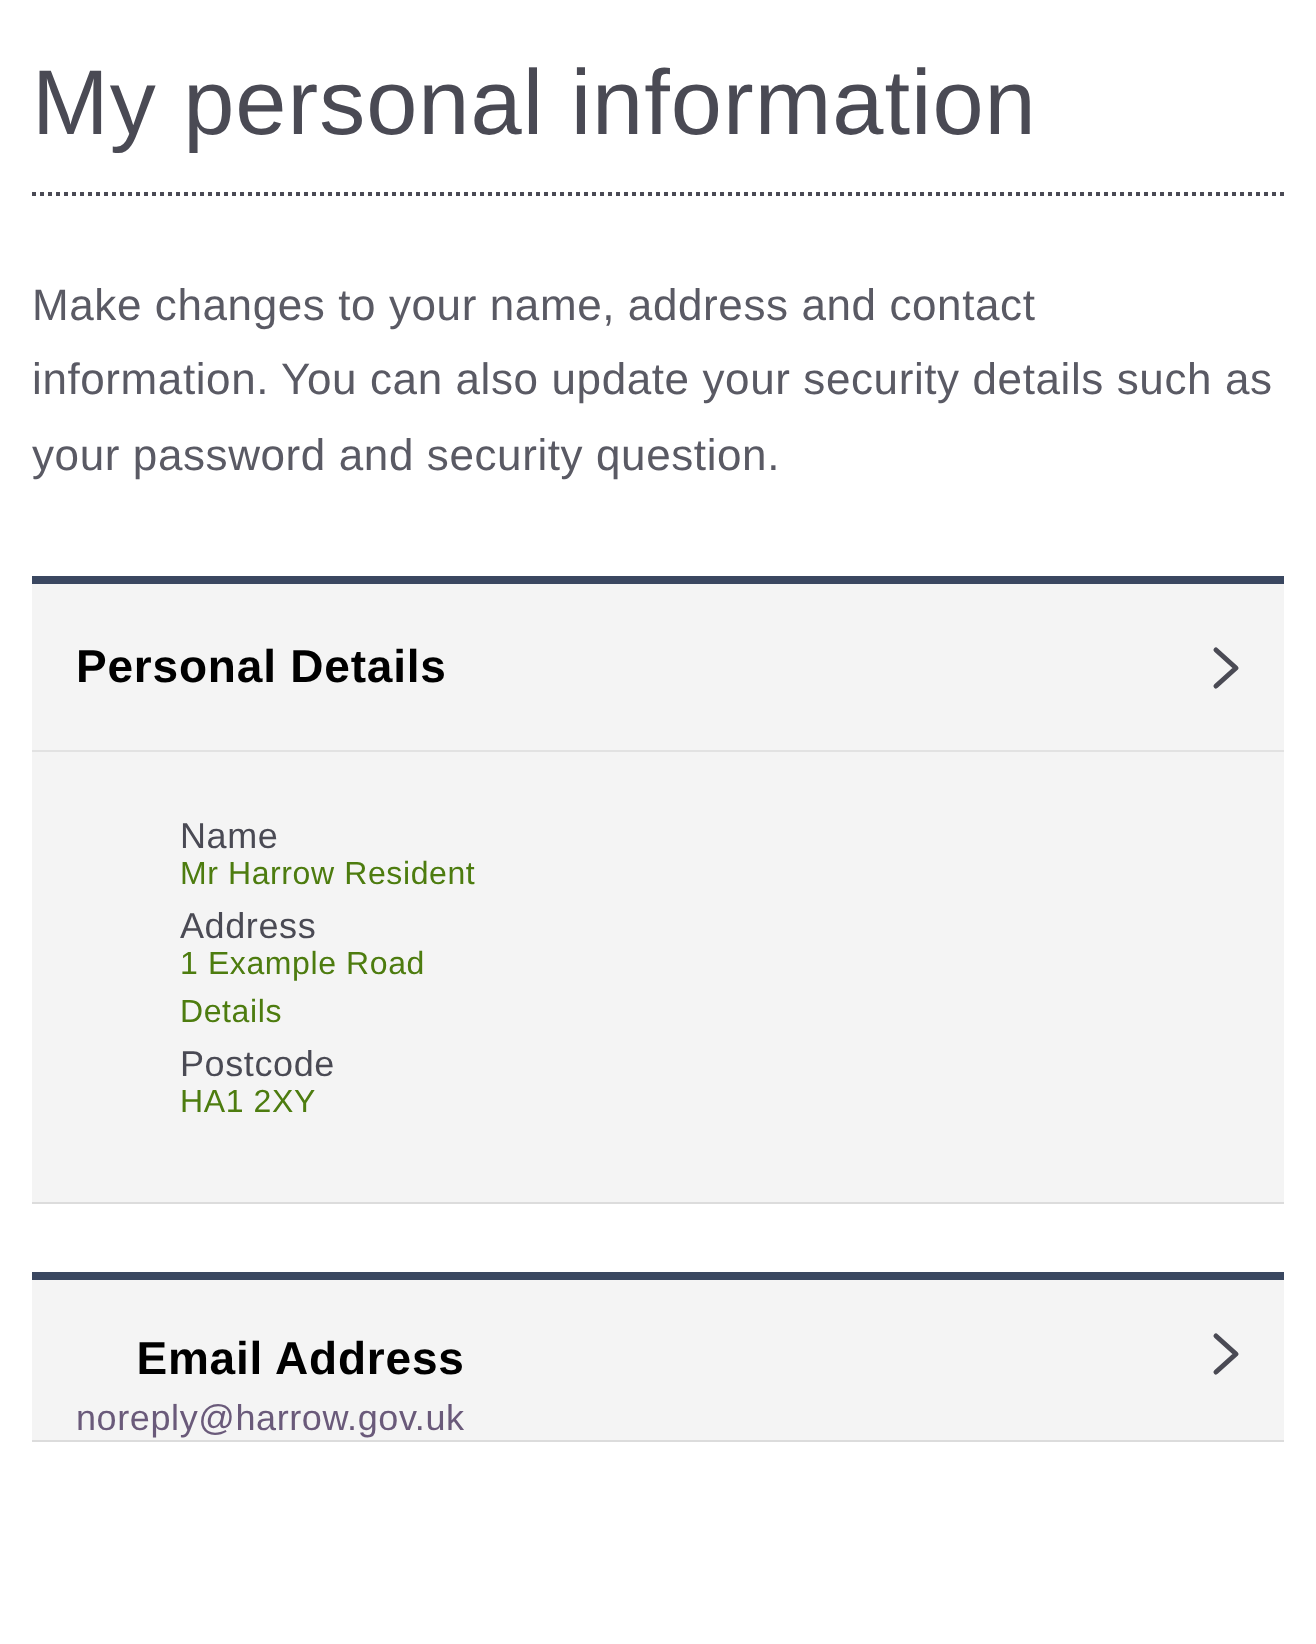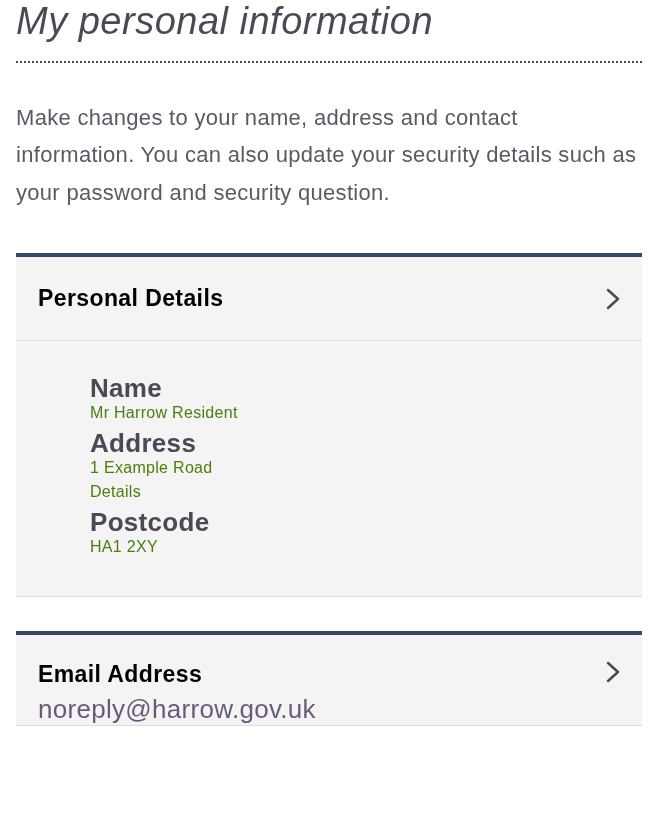--- a/index.html
+++ b/index.html
@@ -8,27 +8,26 @@
       padding: 0;
     }
     body {
       font-family: "Segoe UI", Tahoma, Geneva, Verdana, sans-serif;
       background: #ffffff;
       color: #4a4a54;
       width: 658px;
       padding: 0 16px 16px 16px;
     }
     .page-title {
-      font-size: 38px;
+      font-size: 46px;
       font-weight: 400;
       color: #4a4a54;
-      margin-top: 0;
+      margin-top: 24px;
       margin-bottom: 18px;
       letter-spacing: 0.5px;
-      font-style: italic;
     }
     .dotted-divider {
       border: none;
       border-top: 2px dotted #4a4a54;
       margin-bottom: 36px;
     }
     .intro-text {
       font-size: 22px;
       line-height: 1.7;
       color: #5a5a64;
@@ -62,48 +61,49 @@
     }
     .chevron svg {
       width: 14px;
       height: 22px;
       display: block;
     }
     .panel-body {
       padding: 32px 22px 40px 74px;
     }
     .field-label {
-      font-size: 26px;
-      font-weight: 700;
+      font-size: 18px;
+      font-weight: 400;
       color: #4a4a54;
       letter-spacing: 0.3px;
     }
     .field-value {
       font-size: 16px;
       font-weight: 400;
       color: #4d7c0f;
       letter-spacing: 0.3px;
       margin-bottom: 6px;
     }
     .field-value.last {
       margin-bottom: 0;
     }
     .panel-header-stack {
       display: flex;
       justify-content: space-between;
       align-items: flex-start;
       padding: 26px 22px 0 22px;
       cursor: pointer;
+      text-align: right;
     }
     .header-stack-left {
       display: flex;
       flex-direction: column;
     }
     .email-value {
-      font-size: 26px;
+      font-size: 18px;
       color: #6a5a7a;
       letter-spacing: 0.3px;
       margin-top: 6px;
     }
   </style>
 </head>
 <body>
 
 <h1 class="page-title">My personal information</h1>
 

